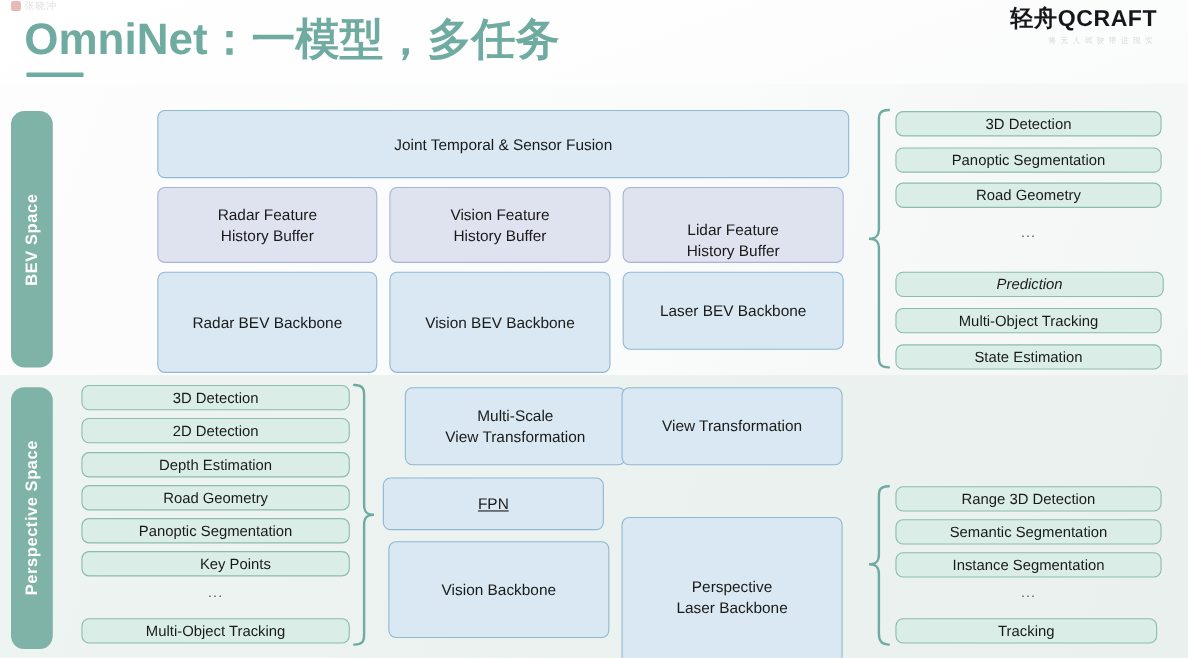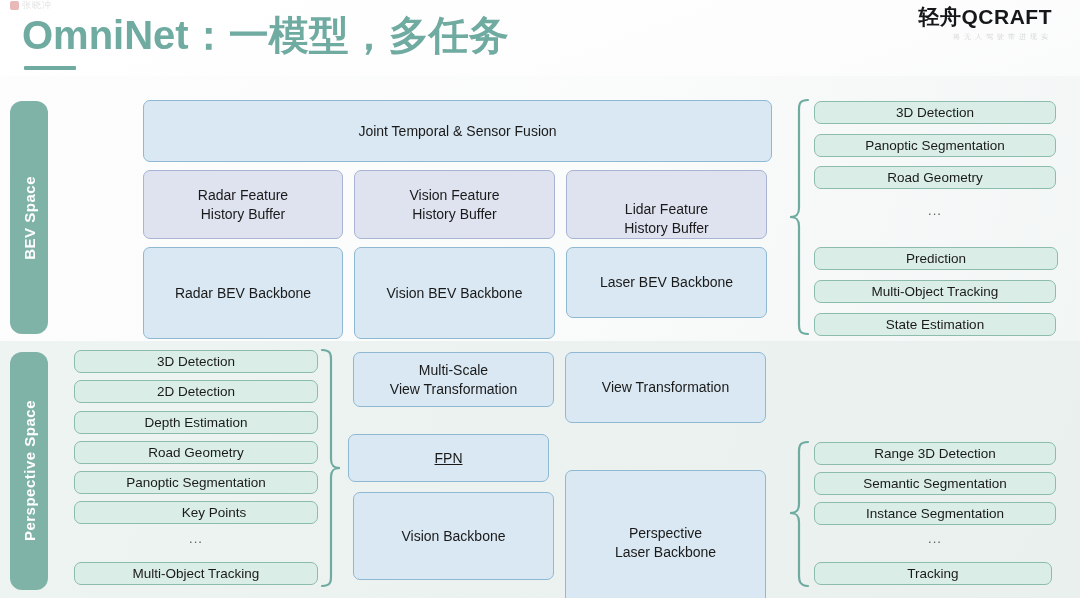--- a/index.html
+++ b/index.html
@@ -218,40 +218,40 @@
   <div class="bracket" style="left:784px; top:98px;">
     <svg width="26" height="238" viewBox="0 0 26 238">
       <path d="M24 2 C14 2 15 8 15 14 L15 110 C15 116 13 119 6 119 C13 119 15 122 15 128 L15 224 C15 230 14 236 24 236" fill="none" stroke="#6faba0" stroke-width="2.2" stroke-linecap="round"></path>
     </svg>
   </div>
 
   <div class="pill" style="left:814px; top:101px; width:242px;">3D Detection</div>
   <div class="pill" style="left:814px; top:134px; width:242px;">Panoptic Segmentation</div>
   <div class="pill" style="left:814px; top:166px; width:242px;">Road Geometry</div>
   <div class="ellipsis" style="left:814px; top:203px; width:242px;">...</div>
-  <div class="pill" style="left:814px; top:247px; width:244px;">Prediction</div>
+  <div class="pill" style="left:814px; top:247px; width:244px;font-style:italic;">Prediction</div>
   <div class="pill" style="left:814px; top:280px; width:242px;">Multi-Object Tracking</div>
   <div class="pill" style="left:814px; top:313px; width:242px;">State Estimation</div>
 
   <div class="pill" style="left:74px; top:350px; width:244px;">3D Detection</div>
   <div class="pill" style="left:74px; top:380px; width:244px;">2D Detection</div>
   <div class="pill" style="left:74px; top:411px; width:244px;">Depth Estimation</div>
   <div class="pill" style="left:74px; top:441px; width:244px;">Road Geometry</div>
   <div class="pill" style="left:74px; top:471px; width:244px;">Panoptic Segmentation</div>
   <div class="pill" style="left:74px; top:501px; width:244px;padding-left:36px;">Key Points</div>
   <div class="ellipsis" style="left:74px; top:531px; width:244px;">...</div>
   <div class="pill" style="left:74px; top:562px; width:244px;">Multi-Object Tracking</div>
 
   <div class="bracket" style="left:320px; top:348px;">
     <svg width="26" height="240" viewBox="0 0 26 240">
       <path d="M2 2 C12 2 11 8 11 14 L11 111 C11 117 13 120 20 120 C13 120 11 123 11 129 L11 226 C11 232 12 238 2 238" fill="none" stroke="#6faba0" stroke-width="2.2" stroke-linecap="round"></path>
     </svg>
   </div>
 
-  <div class="box box-blue" style="left:353px; top:352px; width:201px; height:55px;">
+  <div class="box box-blue" style="left:368px; top:352px; width:201px; height:71px;">
     <div>
       <div>Multi-Scale</div>
       <div>View Transformation</div>
     </div>
   </div>
   <div class="box box-blue" style="left:348px; top:434px; width:201px; height:48px;text-decoration:underline;">FPN</div>
   <div class="box box-blue" style="left:353px; top:492px; width:201px; height:88px;">Vision Backbone</div>
 
   <div class="box box-blue" style="left:565px; top:352px; width:201px; height:71px;">View Transformation</div>
   <div class="box box-blue" style="left:565px; top:434px; width:201px; height:146px;margin-top:36px;">

